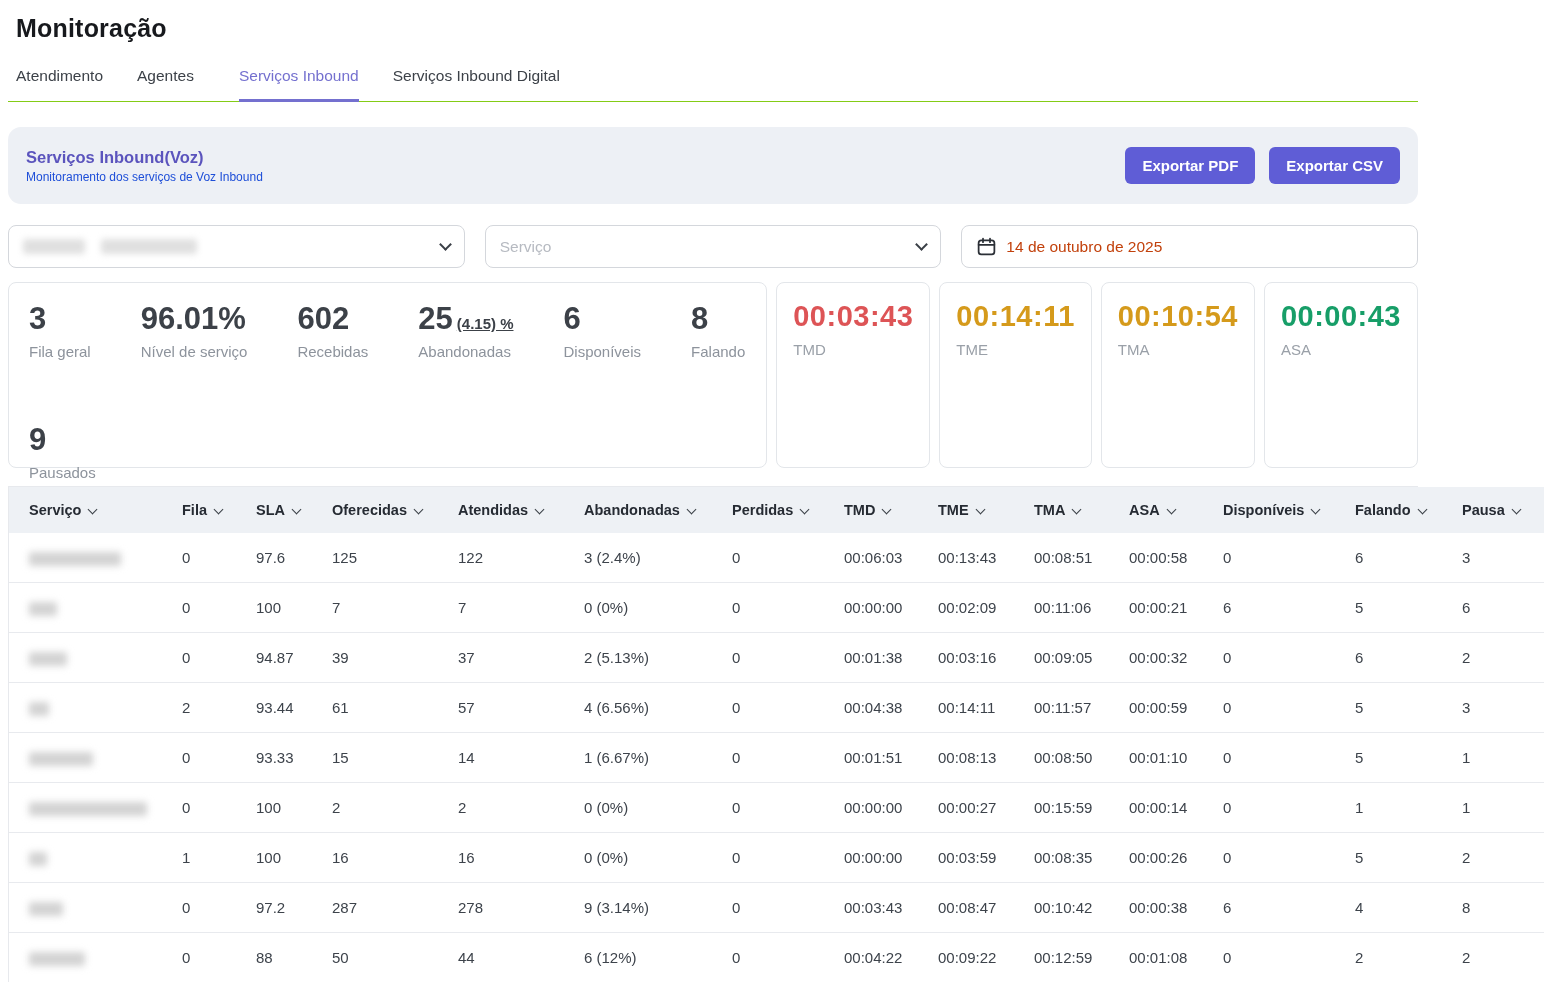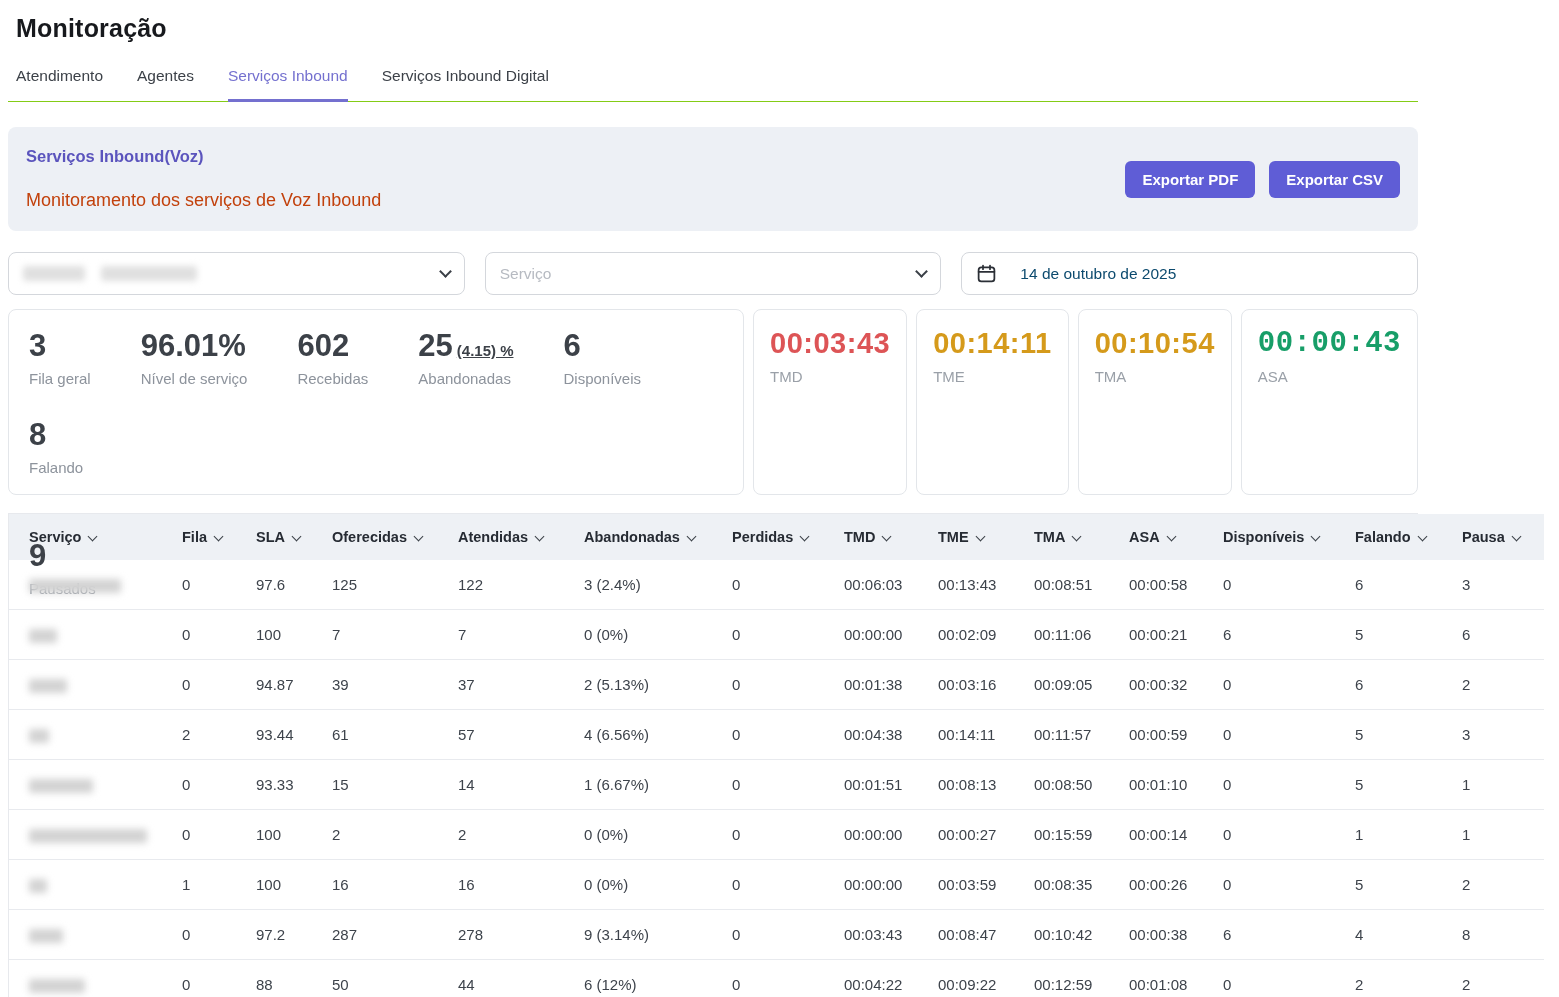--- a/index.html
+++ b/index.html
@@ -3,35 +3,35 @@
 <meta charset="utf-8">
 <style>
   * { box-sizing: border-box; margin: 0; padding: 0; }
   html, body { background: #ffffff; font-family: "Liberation Sans", sans-serif; color: #3d434b; }
   .page { width: 1426px; min-height: 997px; padding: 0 8px; }
 
   
   .page-title { font-size: 25px; font-weight: 700; color: #17191d; padding: 14px 8px 0; letter-spacing: .2px; }
   .tabs { display: flex; gap: 34px; margin-top: 24px; padding: 0 8px; border-bottom: 1px solid #84cc16; }
   .tab { font-size: 15.5px; color: #3c4148; padding-bottom: 14px; cursor: pointer; border-bottom: 3px solid transparent; margin-bottom: -1px; }
-  .tab.active { color: #7470cf; border-bottom-color: #7470cf; }
-
-  
-  .banner { margin-top: 25px; background: #edf0f5; border-radius: 8px; padding: 20px 18px; display: flex; align-items: center; justify-content: space-between; }
+  .tab.active { color: #7470cf; border-bottom-color: #7470cf; margin-left: 11px; }
+
+  
+  .banner { margin-top: 25px; background: #edf0f5; border-radius: 13px; padding: 20px 18px; display: flex; align-items: center; justify-content: space-between; }
   .banner-title { font-size: 16.5px; font-weight: 700; color: #5b54bd; }
-  .banner-sub { font-size: 18px; color: #c2410c; margin-top: 24px; }
+  .banner-sub { font-size: 12px; color: #1d4ed8; margin-top: 3px; }
   .banner-actions { display: flex; gap: 14px; }
   .btn { background: #5f5dd6; color: #fff; border: none; border-radius: 6px; font-family: inherit; font-size: 15px; font-weight: 600; padding: 10px 17px; cursor: pointer; }
 
   
   .filters { display: flex; gap: 20px; margin-top: 21px; }
   .filter-box { flex: 1; height: 43px; border: 1px solid #d4d7dc; border-radius: 8px; display: flex; align-items: center; padding: 0 14px; background: #fff; cursor: pointer; }
   .filter-box .spacer { flex: 1; }
   .placeholder { color: #b6bac1; font-size: 15.5px; }
-  .date-text { color: #0c4a6e; font-size: 15.5px; margin-left: 23px; }
+  .date-text { color: #c2410c; font-size: 15.5px; margin-left: 9px; }
   .blur-blob { display: inline-block; height: 15px; border-radius: 3px; background: #e0e0e0; filter: blur(3px); }
   .blob-gap { display: inline-block; width: 16px; }
   .chev { display: inline-block; width: 9px; height: 9px; border-right: 2px solid #3a3f46; border-bottom: 2px solid #3a3f46; transform: rotate(45deg); margin-top: -4px; }
   .cal-icon { display: inline-flex; }
 
   
   .stats-row { display: flex; gap: 9px; margin-top: 14px; align-items: stretch; }
   .card { background: #fff; border: 1px solid #e3e6ea; border-radius: 8px; }
   .big-card { width: 765px; padding: 20px 20px; display: flex; flex-wrap: wrap; column-gap: 50px; row-gap: 32px; align-content: flex-start; height: 186px; }
   .flex-break { flex-basis: 100%; height: 0; }
@@ -143,21 +143,21 @@
         </div>
         <div class="card time-card">
           <div class="time-value" style="color: rgb(213, 154, 27);">00:14:11</div>
           <div class="time-label">TME</div>
         </div>
         <div class="card time-card">
           <div class="time-value" style="color: rgb(213, 154, 27);">00:10:54</div>
           <div class="time-label">TMA</div>
         </div>
         <div class="card time-card">
-          <div class="time-value" style="color: rgb(23, 158, 104); font-family: Liberation Mono, monospace;">00:00:43</div>
+          <div class="time-value" style="color: rgb(23, 158, 104);">00:00:43</div>
           <div class="time-label">ASA</div>
         </div>
       </div>
   </div>
 
   <div class="table-wrap">
     <table>
       <colgroup id="cols">
           <col style="width: 165px;">
           <col style="width: 74px;">

